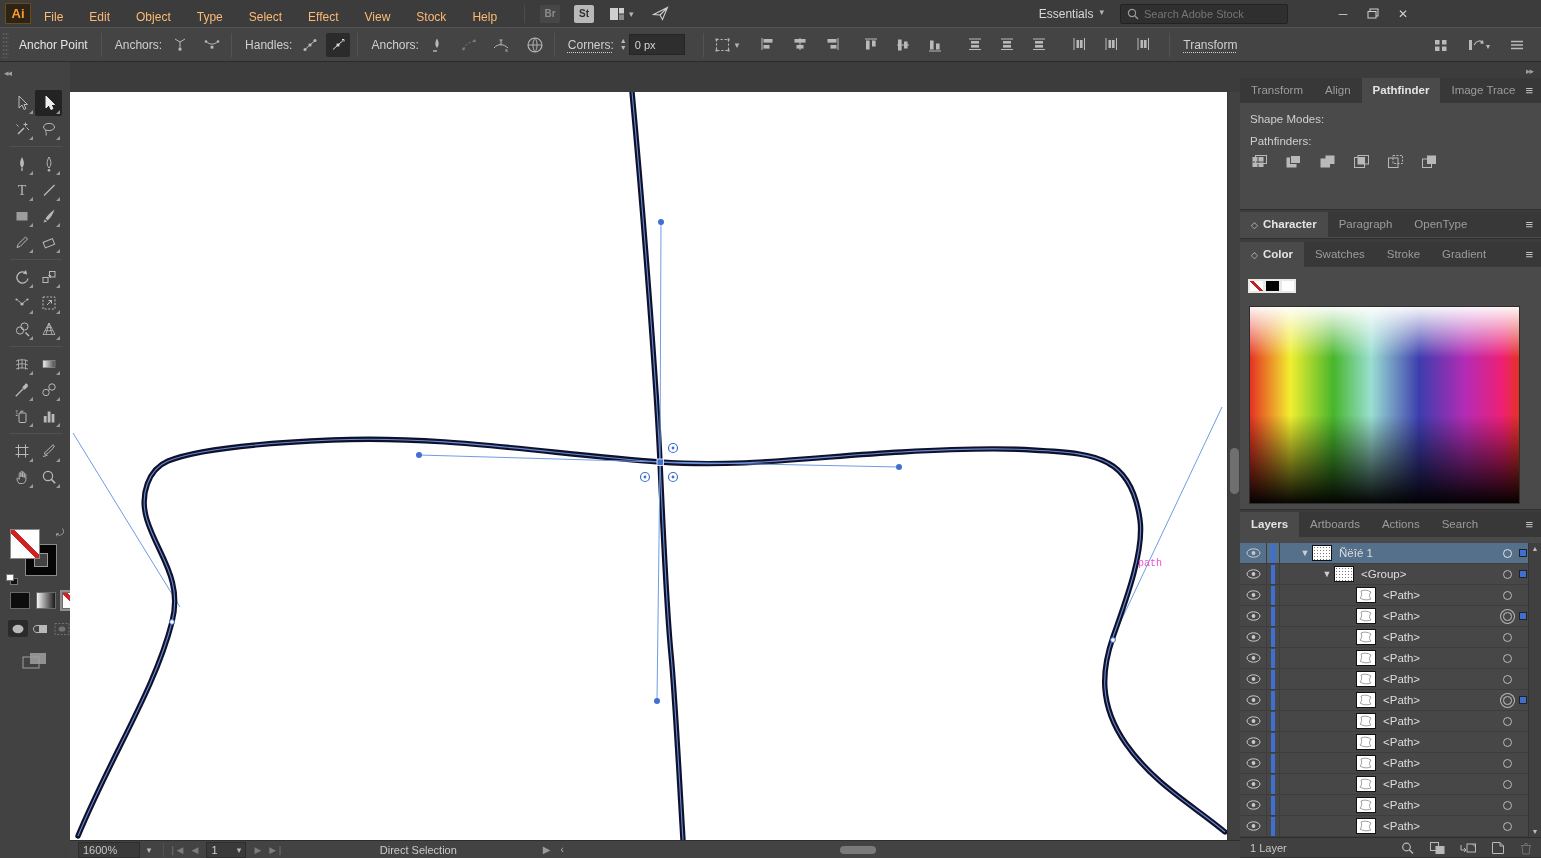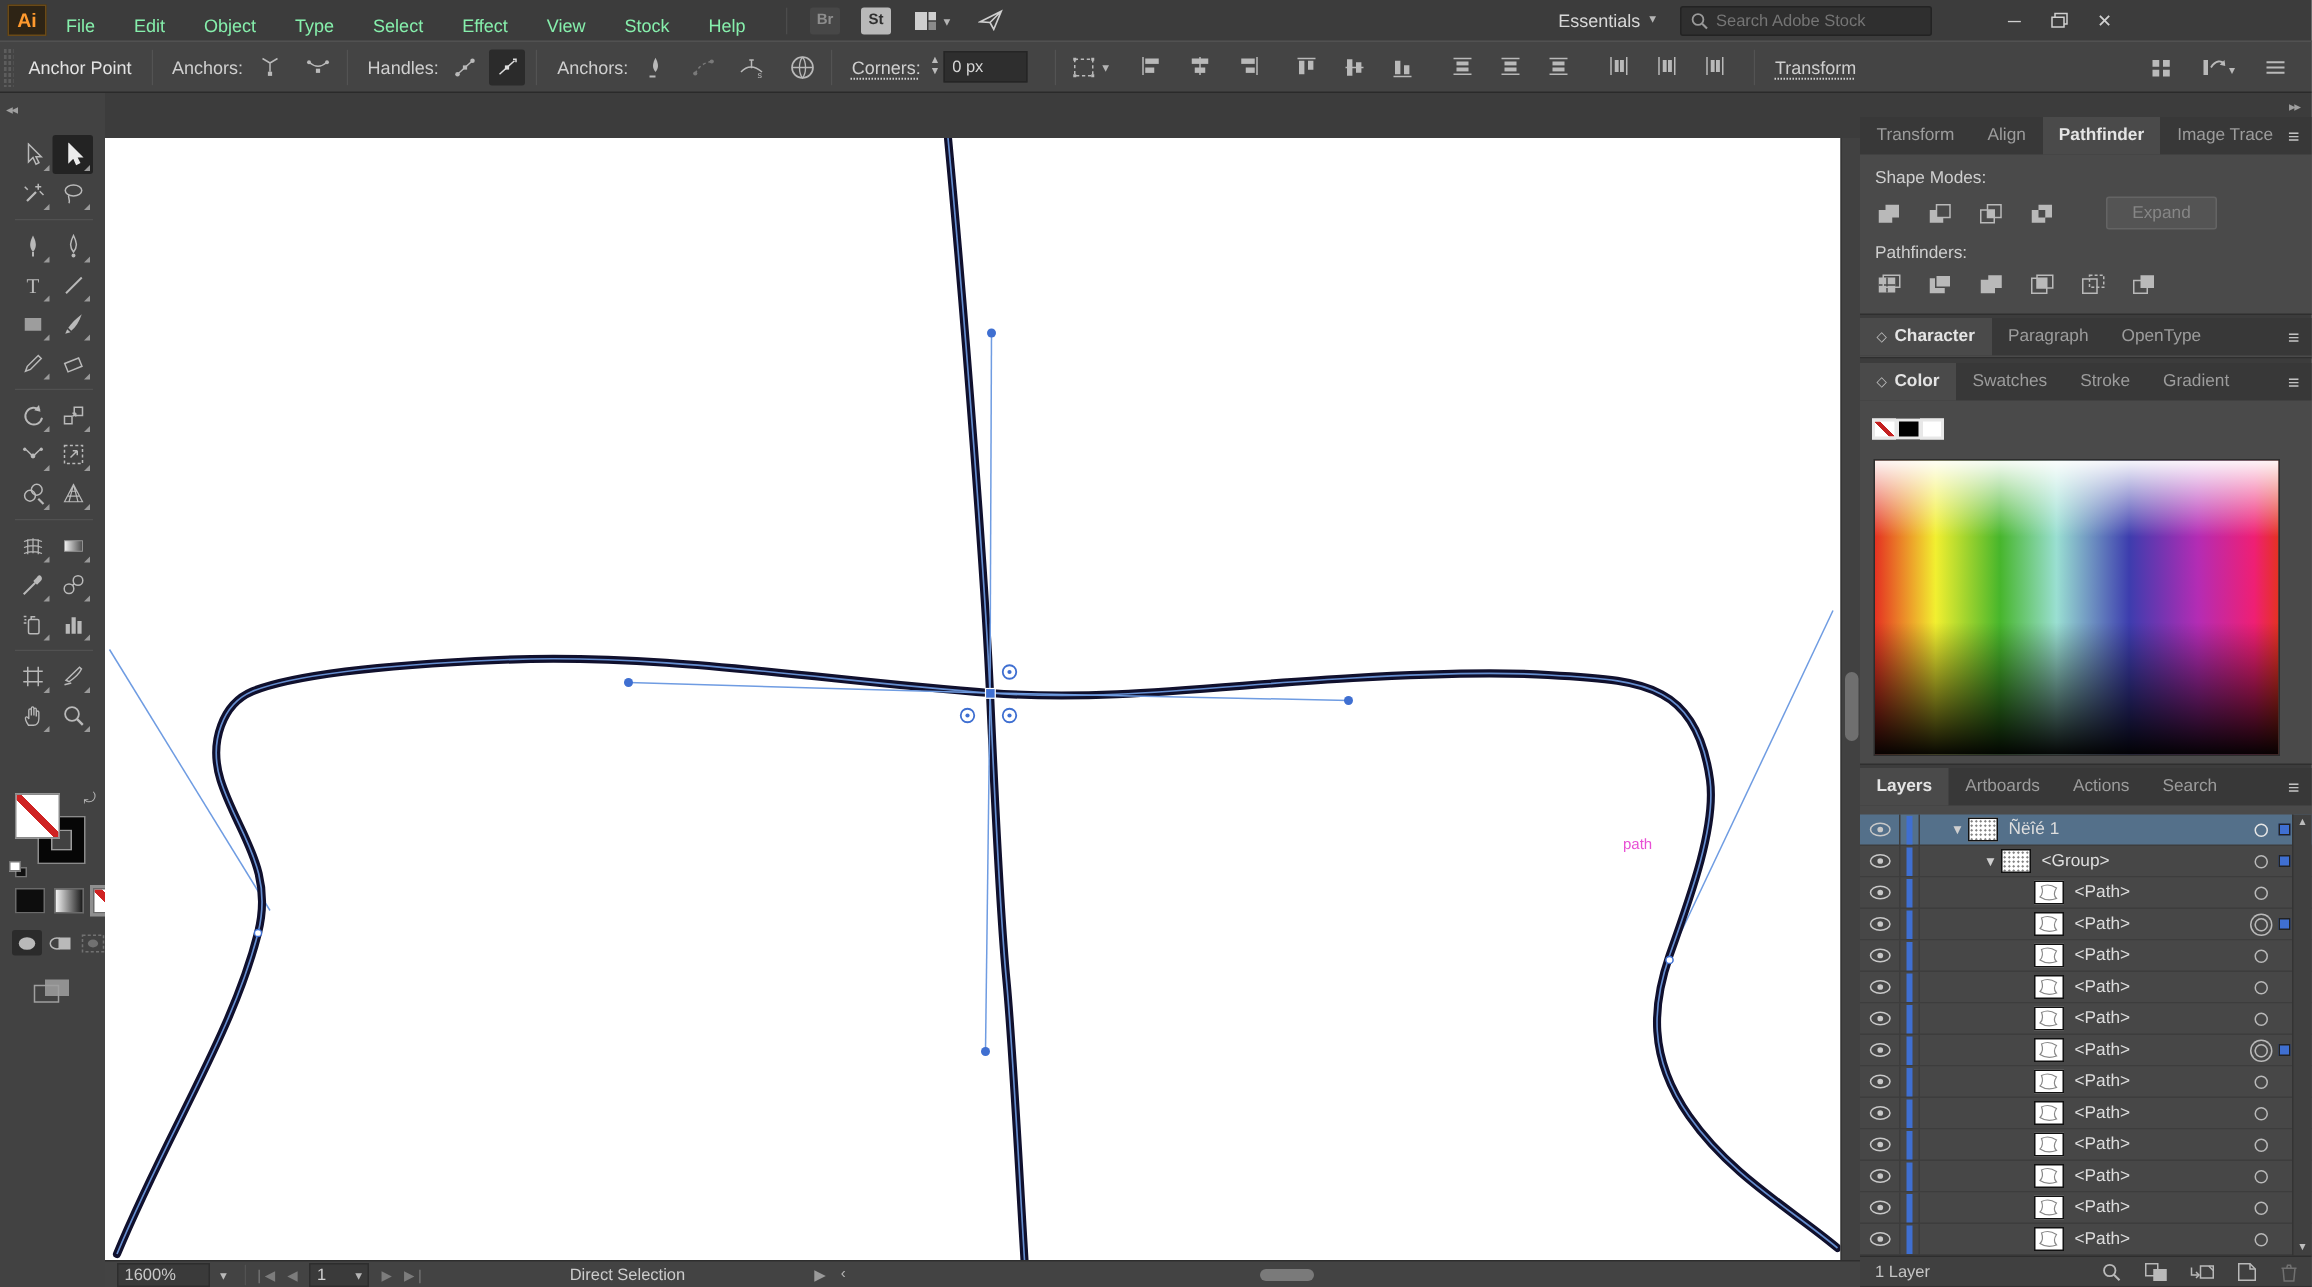--- a/index.html
+++ b/index.html
@@ -3,21 +3,21 @@
 <meta charset="utf-8">
 <style>
   * { margin:0; padding:0; box-sizing:border-box; }
   html,body { width:1541px; height:858px; overflow:hidden; background:#3c3c3c;
     font-family:"Liberation Sans", sans-serif; color:#d4d4d4; font-size:12px;
     -webkit-font-smoothing:antialiased; }
   .menubar { position:absolute; left:0; top:0; width:1424px; height:27px;
     background:#3c3c3c; display:flex; align-items:center; }
   .ai-logo { width:26px; height:21px; margin-left:5px; display:flex; align-items:center; justify-content:center;
     color:#ff9a2e; font-weight:bold; font-size:13px; background:#2e2415; border:1px solid #6b4a17; }
-  .menu-item { padding:4px 13px; height:27px; line-height:27px; color:#86efac; cursor:default; }
+  .menu-item { padding:4px 13px; height:27px; line-height:27px; color:#fdba74; cursor:default; }
   .mb-sep { width:1px; height:18px; background:#2c2c2c; border-right:1px solid #4c4c4c; margin:0 8px; }
   .sq-icon { width:20px; height:18px; display:flex; align-items:center; justify-content:center;
     font-size:10px; font-weight:bold; border-radius:2px; margin:0 7px; }
   .sq-br { background:#474747; color:#8d8d8d; }
   .sq-st { background:#b9b9b9; color:#2f2f2f; }
   .ws-icon { display:flex; align-items:center; gap:4px; margin:0 8px; color:#c9c9c9; }
   .chev { font-size:9px; color:#b5b5b5; }
   .menubar-right { margin-left:auto; display:flex; align-items:center; }
   .workspace { display:flex; gap:6px; margin-right:16px; color:#d8d8d8; }
   .search-box { width:168px; height:20px; background:#2f2f2f; border:1px solid #232323; border-radius:2px;
@@ -72,21 +72,21 @@
   .mbtn.pressed { background:#2b2b2b; }
   .screen-mode { position:absolute; left:22px; top:590px; }
   
   .center { position:absolute; left:70px; top:62px; width:1170px; height:796px; }
   .tabbar { position:absolute; left:0; top:0; width:100%; height:30px; background:#393939; }
   .doctab { position:absolute; left:8px; top:4px; height:26px; background:#4a4a4a; border:1px solid #2e2e2e; border-bottom:none;
     display:flex; align-items:center; padding:0 12px; gap:14px; color:#d2d2d2; font-size:11.5px; }
   .doctab .x { color:#c3c3c3; font-size:12px; }
   .canvas { position:absolute; left:0; top:30px; width:1170px; height:748px; background:#ffffff; overflow:hidden; }
   .canvas svg.art { position:absolute; left:0; top:0; }
-  .path-label { position:absolute; left:1012px; top:466px; color:var(--magenta,#e84fd4); font-size:10px; }
+  .path-label { position:absolute; left:1068px; top:466px; color:var(--magenta,#e84fd4); font-size:10px;font-family:Liberation Mono, monospace; }
   .vscroll { position:absolute; right:0; top:0; width:13px; height:748px; background:#414141; border-left:1px solid #353535; }
   .vthumb { position:absolute; left:2px; width:9px; border-radius:5px; background:#6f6f6f; }
   .statusbar { position:absolute; left:0; top:778px; width:1170px; height:18px; background:#434343;
     border-top:1px solid #2e2e2e; display:flex; align-items:center; font-size:11px; color:#c8c8c8; }
   .zoom-box { width:62px; height:16px; margin-left:8px; padding:0 4px; background:#3a3a3a; border:1px solid #2d2d2d; line-height:15px; }
   .sb-chev { width:18px; text-align:center; color:#b9b9b9; font-size:9px; }
   .sb-sep { width:1px; height:14px; background:#333; border-right:1px solid #525252; margin:0 5px; }
   .nav-g { display:flex; align-items:center; color:#7c7c7c; gap:8px; font-size:9px; }
   .page-box { width:40px; height:16px; background:#3a3a3a; border:1px solid #2d2d2d; display:flex; align-items:center;
     justify-content:space-between; padding:0 4px; margin:0 8px; color:#d0d0d0; }
@@ -764,47 +764,20 @@
 
   <div class="panel" style="top:16px;height:132px;">
     <div class="ptabs" id="pf-tabs">
         <div class="ptab">Transform</div>
         <div class="ptab">Align</div>
         <div class="ptab active">Pathfinder</div>
         <div class="ptab">Image Trace</div>
         <div class="pmenu">≡</div>
       </div>
     <div class="sect-label">Shape Modes:</div>
-    <div class="icon-row" id="shape-modes-row" style="margin-bottom:4px;">
-        <div>
-          <svg width="19" height="17" viewBox="0 0 19 17">
-            <path d="M7 2.5 h9 v8.5 h-4.5 v3.5 h-9 V6 h4.5 Z" fill="#b9b9b9"></path>
-          </svg>
-        </div>
-        <div>
-          <svg width="19" height="17" viewBox="0 0 19 17">
-            <rect x="2.5" y="6" width="9" height="8.5" fill="#b9b9b9"></rect>
-            <rect x="7" y="2.5" width="9" height="8.5" fill="#4a4a4a" stroke="#b9b9b9"></rect>
-          </svg>
-        </div>
-        <div>
-          <svg width="19" height="17" viewBox="0 0 19 17">
-            <rect x="2.5" y="6" width="9" height="8.5" fill="none" stroke="#b9b9b9"></rect>
-            <rect x="7" y="2.5" width="9" height="8.5" fill="none" stroke="#b9b9b9"></rect>
-            <rect x="7" y="6" width="4.5" height="5" fill="#b9b9b9"></rect>
-          </svg>
-        </div>
-        <div>
-          <svg width="19" height="17" viewBox="0 0 19 17">
-            <path d="M7 2.5 h9 v8.5 h-4.5 v3.5 h-9 V6 h4.5 Z" fill="#b9b9b9"></path>
-            <rect x="7" y="6" width="4.5" height="5" fill="#4a4a4a"></rect>
-          </svg>
-        </div>
-        <div class="expand-btn">Expand</div>
-      </div>
     <div class="sect-label">Pathfinders:</div>
     <div class="icon-row" id="pathfinders-row">
         <div>
           <svg width="19" height="17" viewBox="0 0 19 17">
             <rect x="2.5" y="4" width="11" height="10" fill="#b9b9b9"></rect>
             <path d="M2.5 9 h11 M8 4 v10" stroke="#4a4a4a"></path>
             <rect x="5.5" y="2.5" width="11" height="8" fill="none" stroke="#b9b9b9"></rect>
           </svg>
         </div>
         <div>

